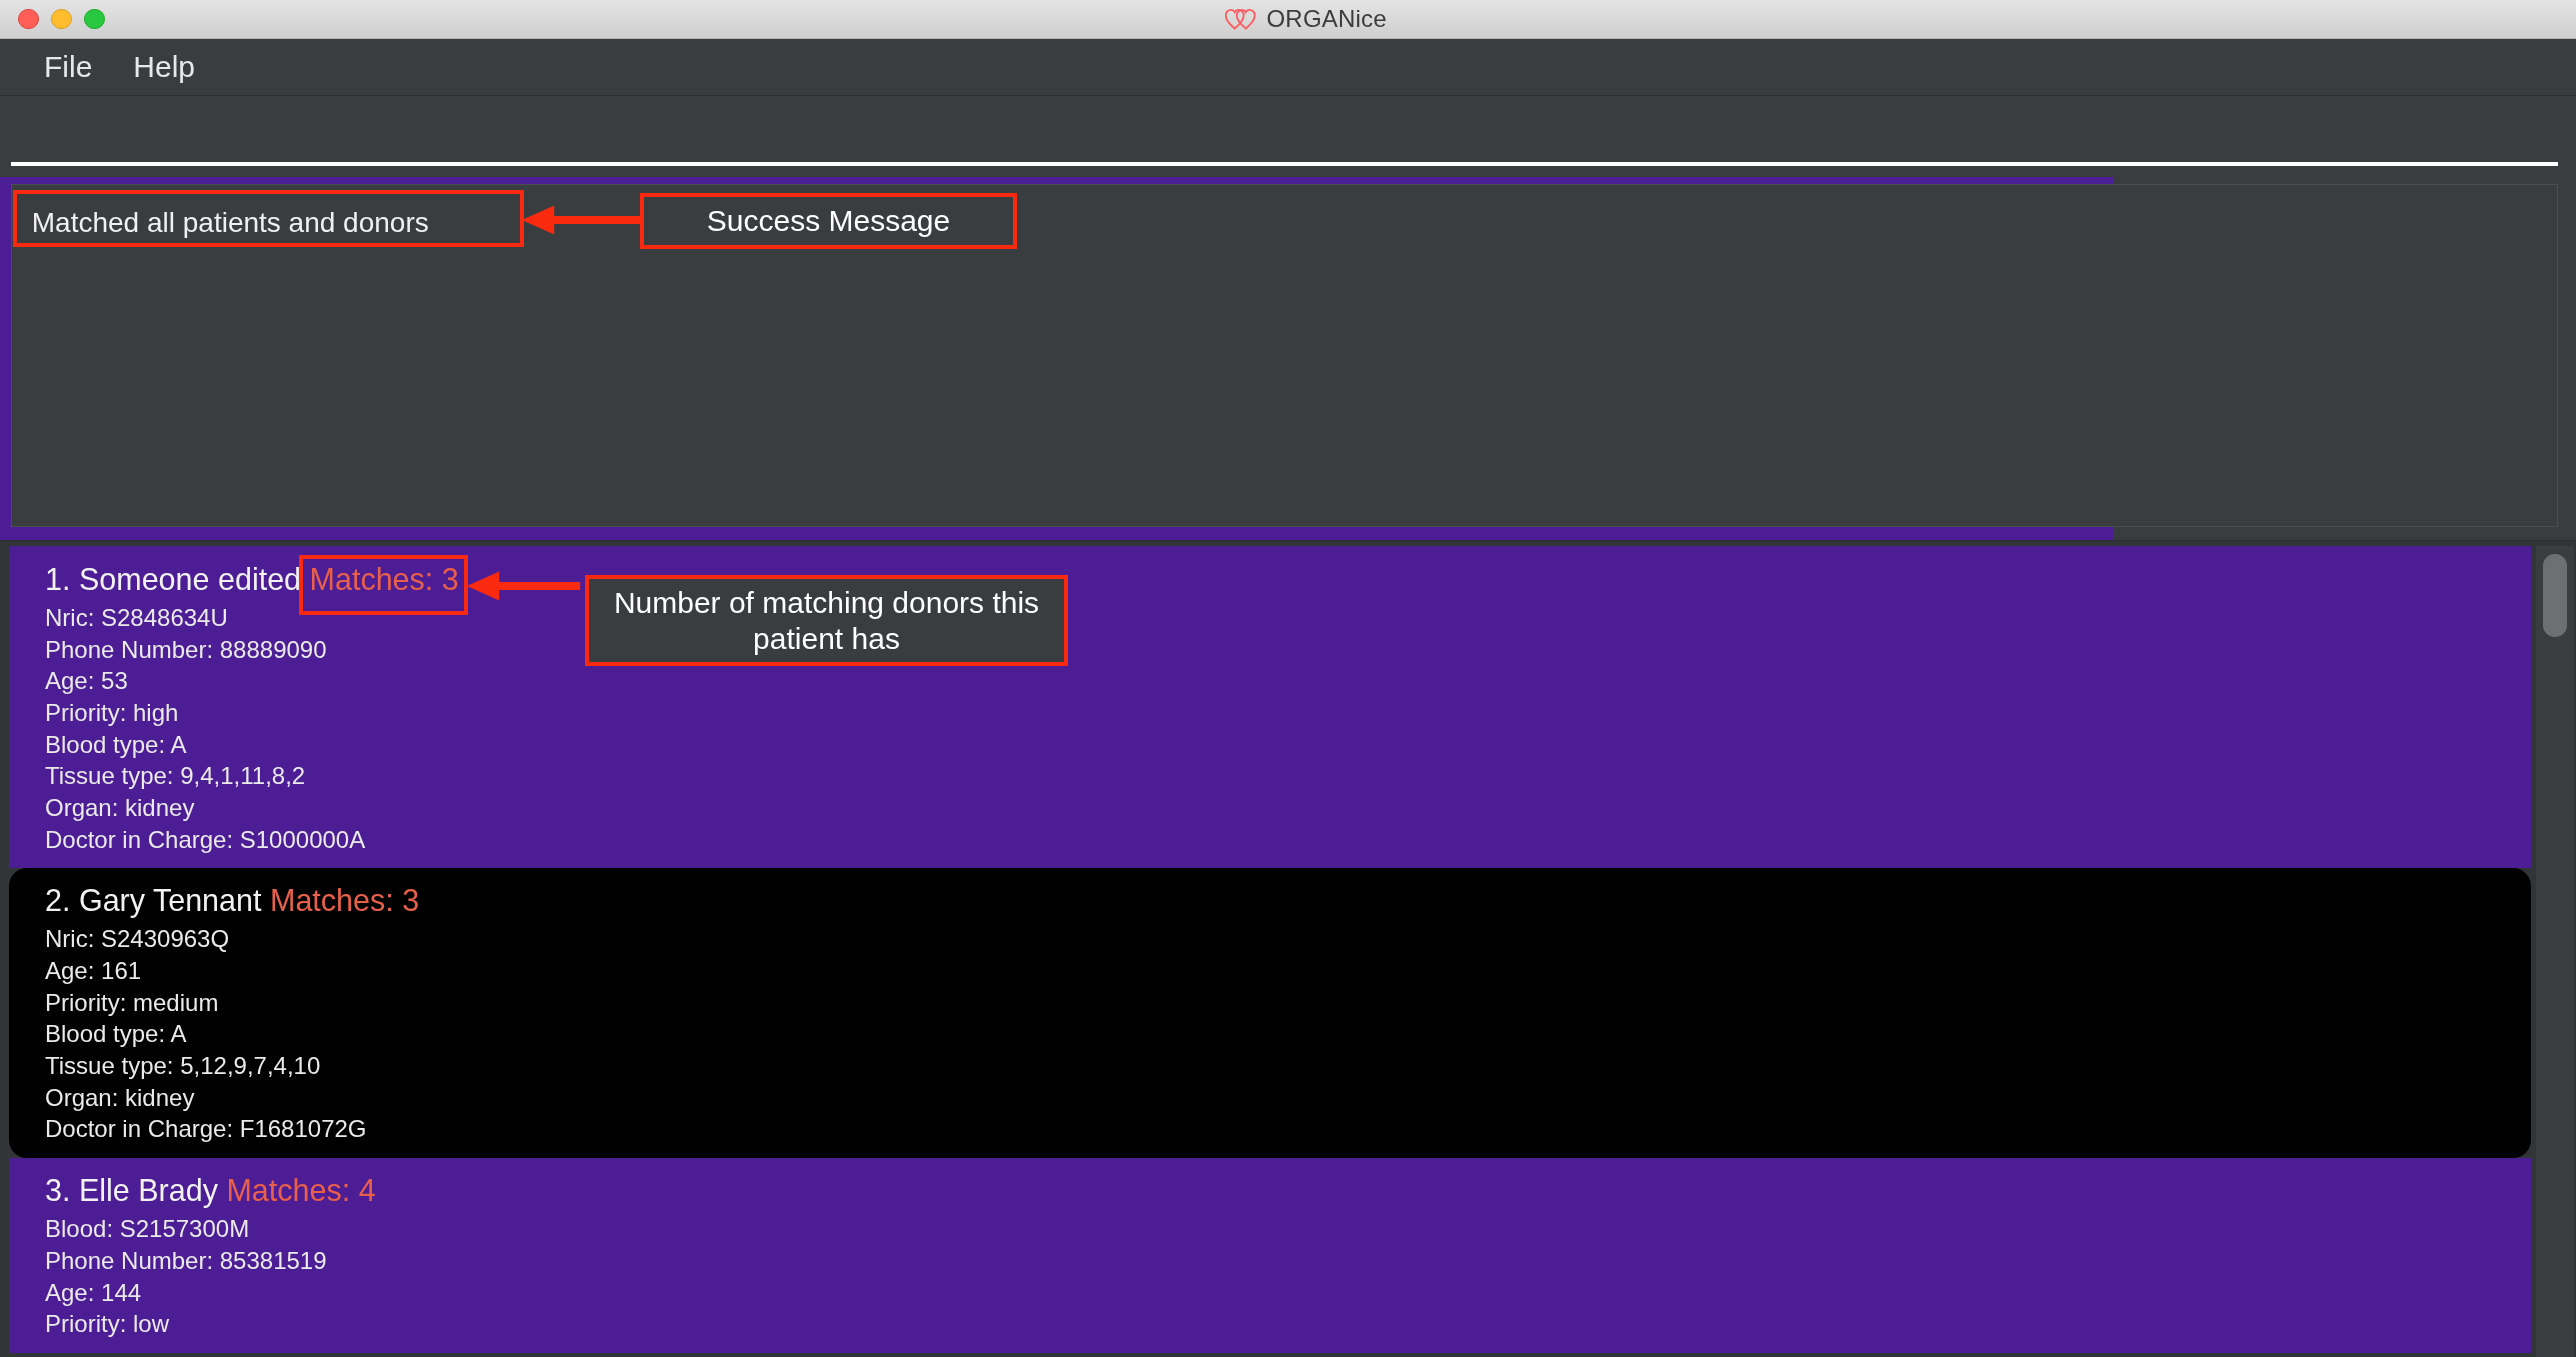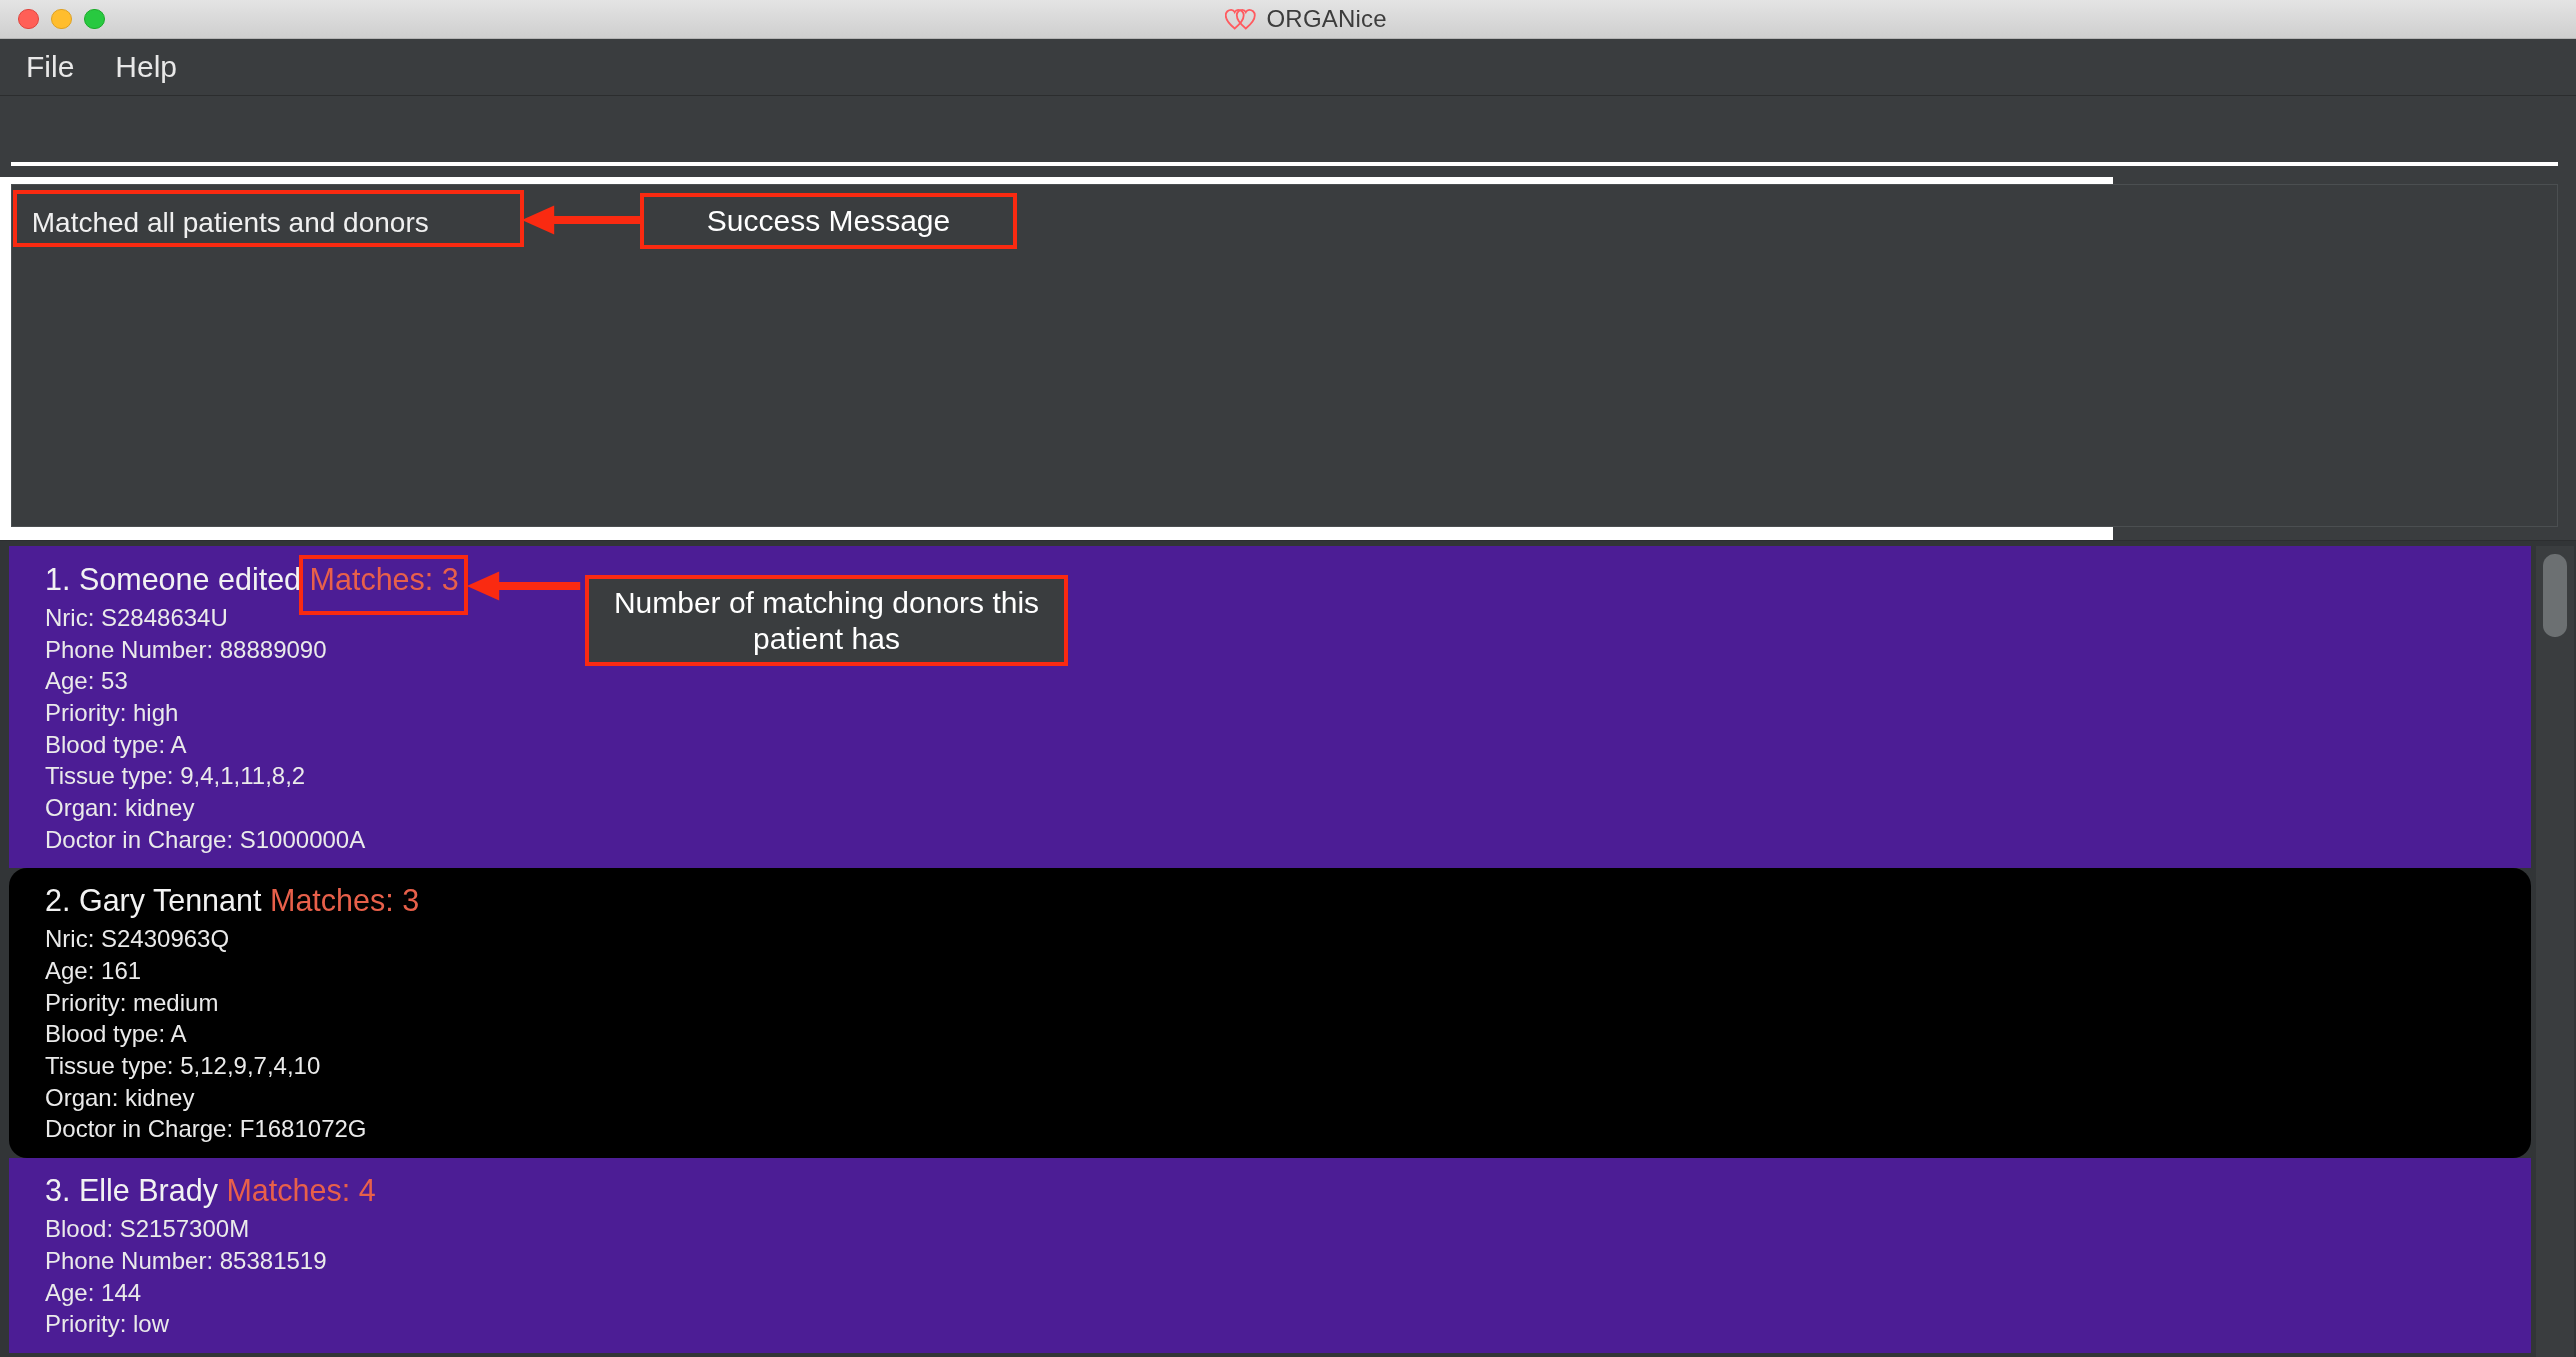--- a/index.html
+++ b/index.html
@@ -53,21 +53,21 @@
   #window-title .heart-icon { display:inline-flex; align-items:center; }
 
   
   #menubar {
     width: 2576px;
     height: 57px;
     background: #3a3d3f;
     border-bottom: 0.9px solid #2b2d2e;
     display: flex;
     align-items: center;
-    padding-left: 10px;
+    padding-left: 28px;
     gap: 9px;
   }
   .menu-item {
     font-size: 30px;
     color: #e8e8e8;
     padding: 3.6px 16px;
     cursor: default;
   }
 
   
@@ -96,21 +96,21 @@
     font-size: 27px;
     font-family: "Liberation Sans", sans-serif;
     padding: 0 9px;
   }
 
   
   #result-wrapper {
     position: relative;
     width: 2113px;
     height: 363px;
-    background: #ffffff;
+    background: #4c1d95;
     padding: 7.2px 10.8px 0 10.8px;
   }
   #result-box {
     width: 2547px;
     height: 343px;
     background: #3a3d3f;
     border: 1.8px solid #4b4f51;
     position: relative;
   }
   #result-text {

